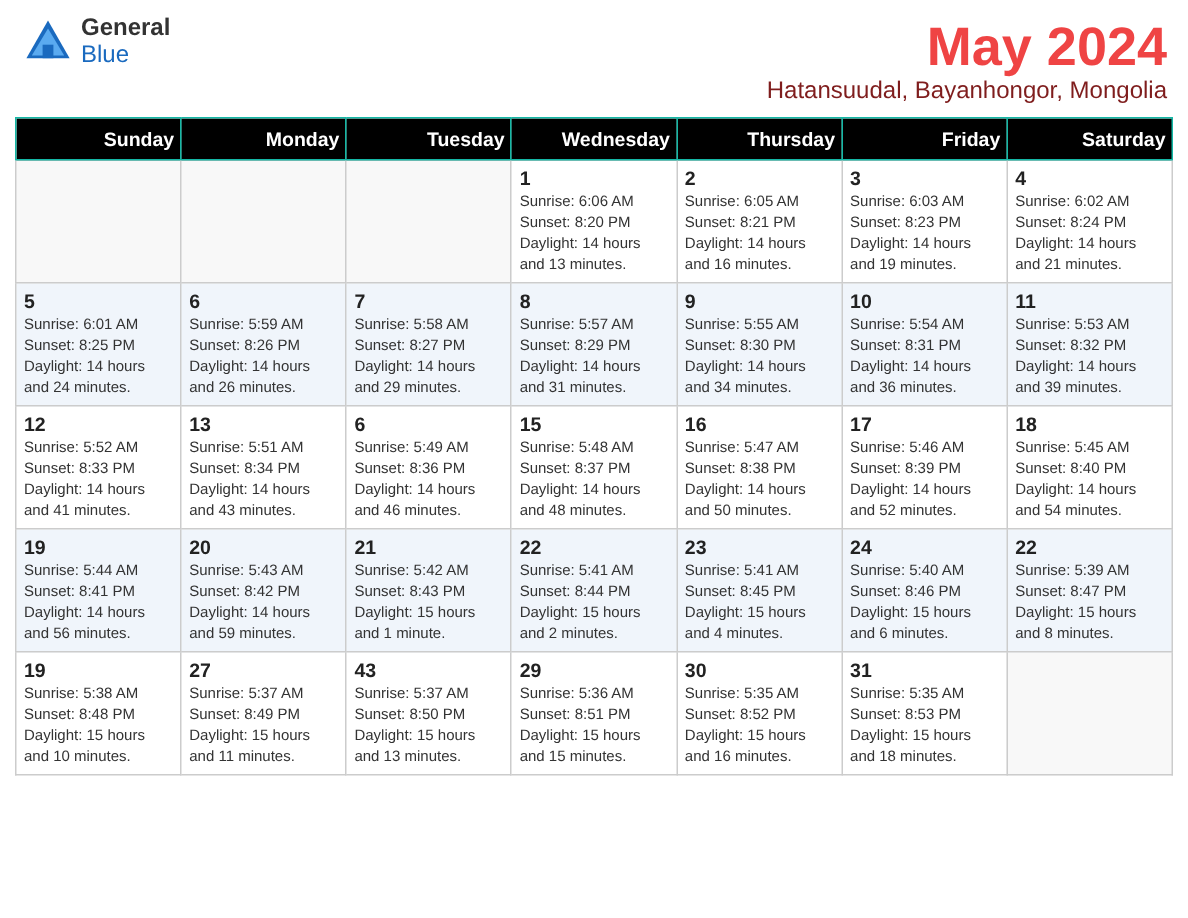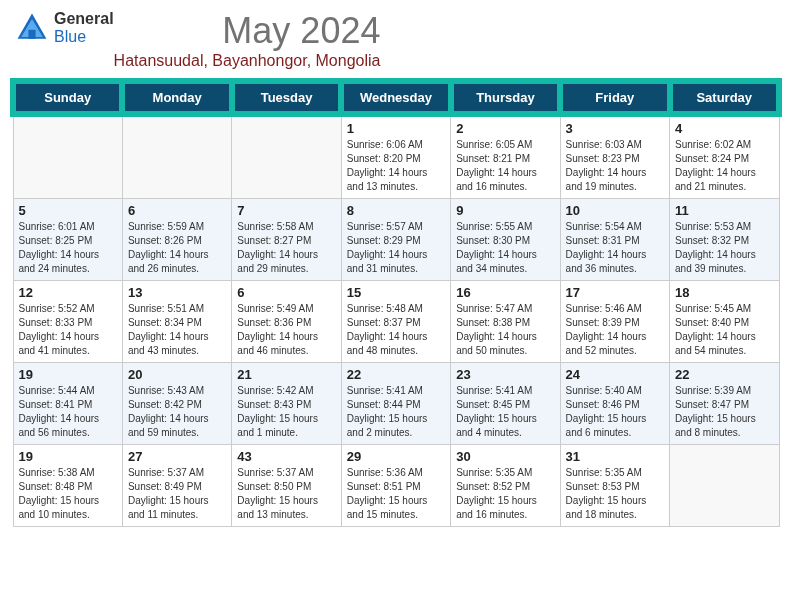--- a/index.html
+++ b/index.html
@@ -5,20 +5,21 @@
     * { box-sizing: border-box; margin: 0; padding: 0; }
     body {
       font-family: Arial, sans-serif;
       background: #fff;
       width: 792px;
       min-height: 612px;
       padding: 10px;
     }
     .header-area {
       display: flex;
+      justify-content: space-between;
       align-items: flex-start;
       margin-bottom: 8px;
       padding: 0 4px;
     }
     .logo {
       display: flex;
       align-items: center;
       gap: 2px;
     }
     .logo-text {
@@ -40,39 +41,39 @@
       width: 36px;
       height: 36px;
       position: relative;
       margin-right: 2px;
     }
     .title-area {
       text-align: right;
     }
     .month-title {
       font-size: 36px;
-      font-weight: normal;
-      color: #737373;
+      font-weight: bold;
+      color: #ef4444;
     }
     .location-title {
       font-size: 16px;
       color: #7f1d1d;
     }
     .calendar {
       width: 100%;
       border-collapse: collapse;
     }
     .calendar th {
-      background-color: #0c4a6e;
+      background-color: #000000;
       color: #fff;
       font-size: 13px;
       font-weight: bold;
       padding: 6px 4px;
-      text-align: center;
-      border: 6px solid #14b8a6;
+      text-align: right;
+      border: 1px solid #14b8a6;
     }
     .calendar td {
       border: 1px solid #ccc;
       vertical-align: top;
       padding: 4px 5px;
       font-size: 10.5px;
       color: #222;
       width: calc(100% / 7);
       min-height: 80px;
     }

